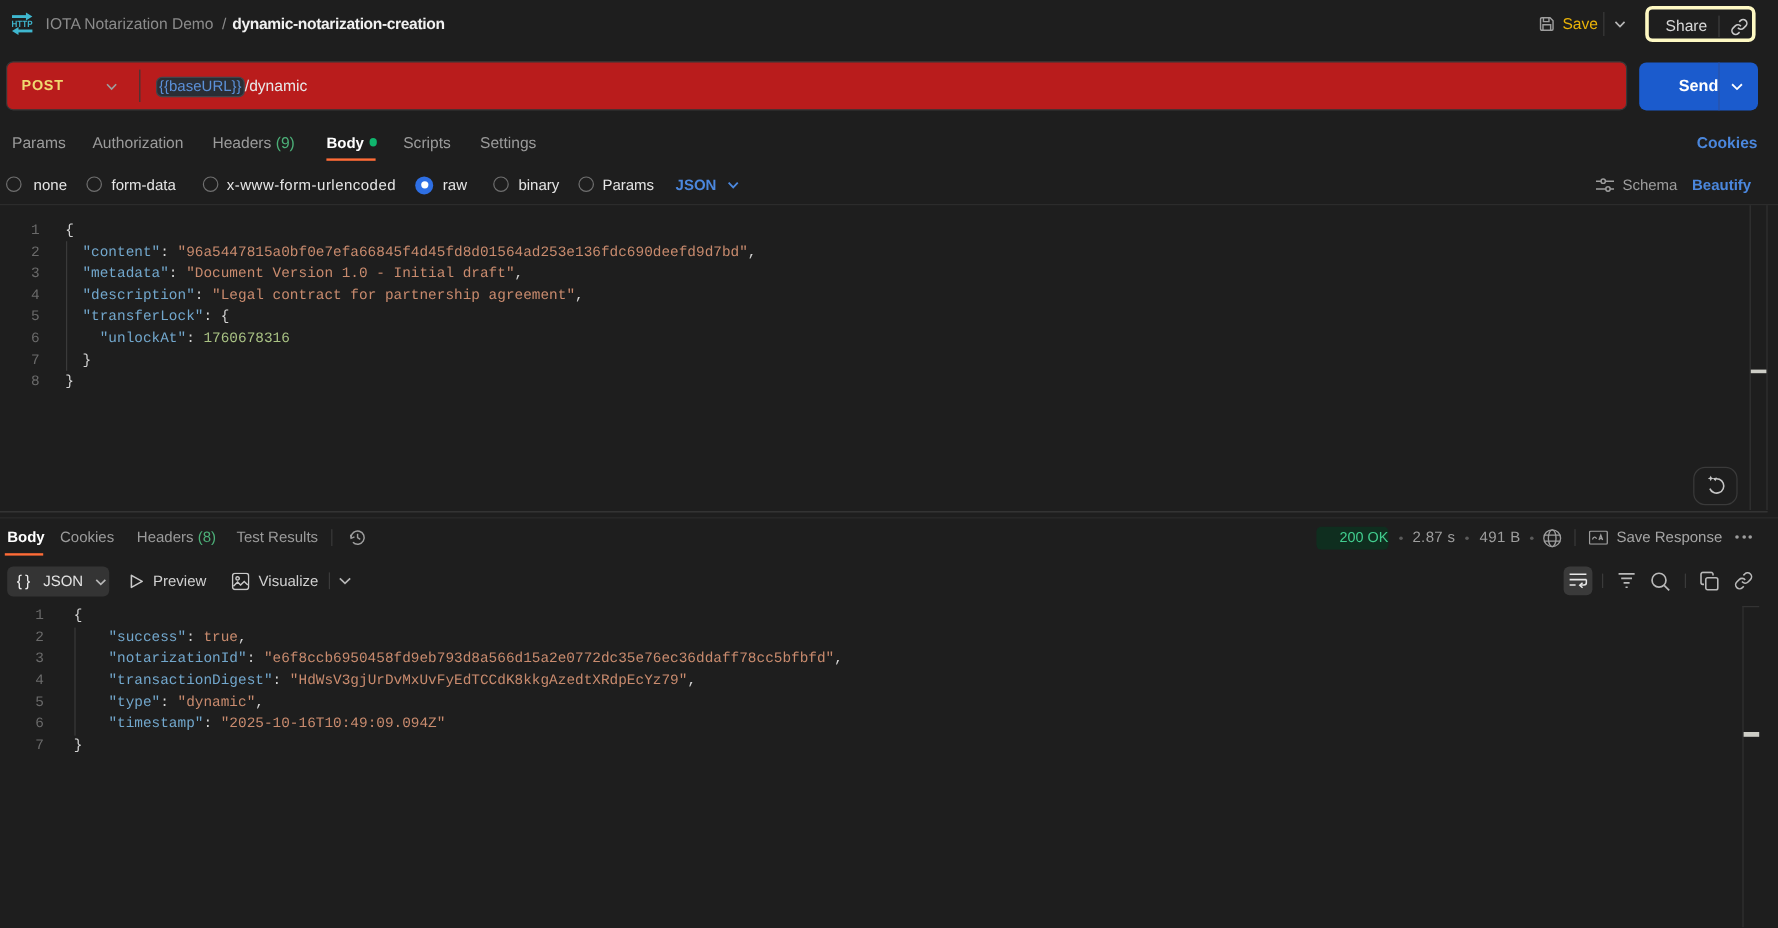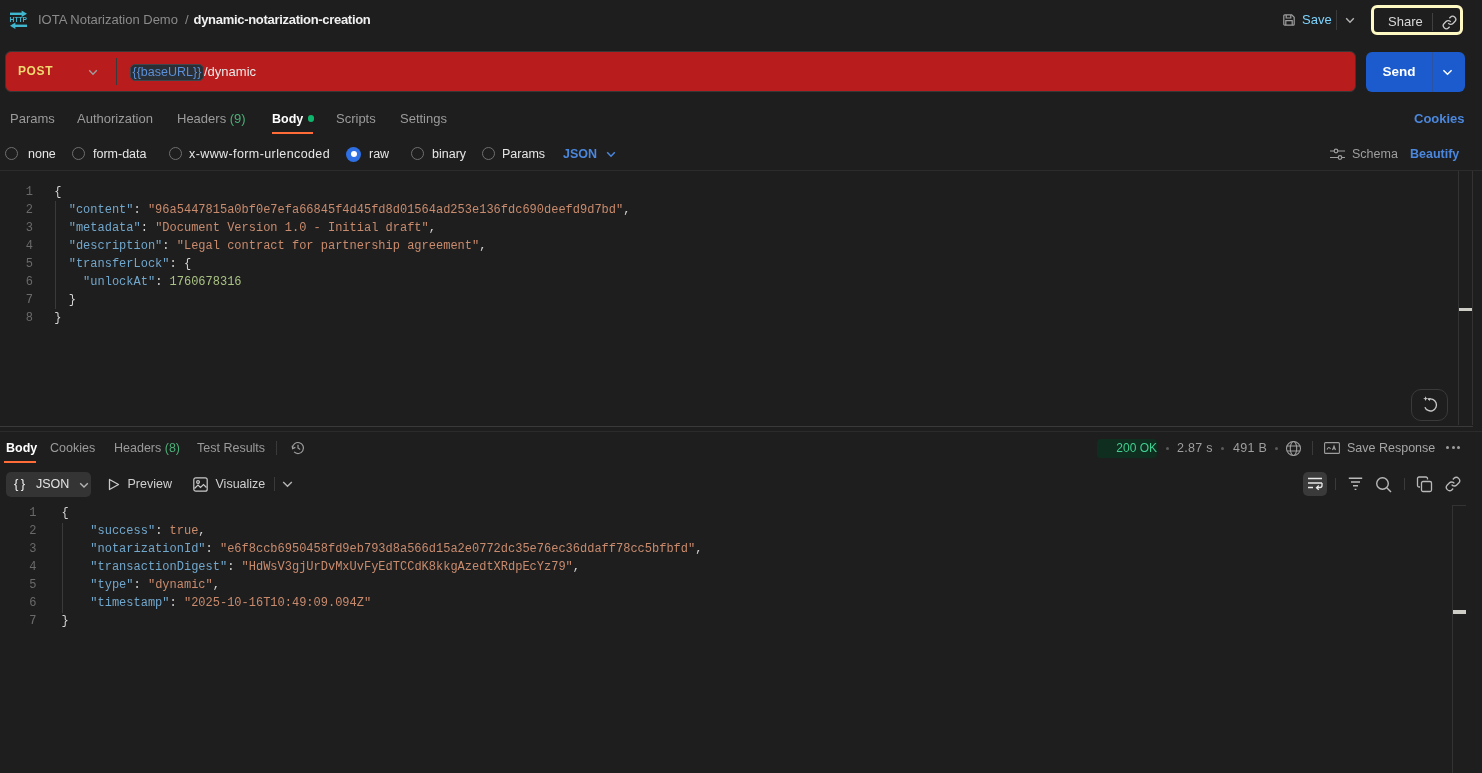--- a/index.html
+++ b/index.html
@@ -26,21 +26,21 @@
     </g>
     <text x="0.6" y="12.2" fill="#3fb7cf" font-family="Liberation Sans,sans-serif" font-size="7.6" font-weight="bold" textLength="17.5" lengthAdjust="spacingAndGlyphs">HTTP</text>
   </svg>
   <div class="abs" style="left:38px;top:0;height:40px;line-height:40px;font-size:13px;color:#8b8b8b">IOTA Notarization Demo<span style="display:inline-block;width:7px"></span>/<span style="display:inline-block;width:5px"></span><span style="color:#f1f1f1;font-weight:bold;letter-spacing:-0.3px">dynamic-notarization-creation</span></div>
 
   <svg class="abs" style="left:1282px;top:13px" width="14" height="14" viewBox="0 0 14 14" fill="none" stroke="#9e9e9e" stroke-width="1.2">
     <path d="M1.8 2.8 a1 1 0 0 1 1-1 h6.9 l2.5 2.5 v6.9 a1 1 0 0 1 -1 1 h-8.4 a1 1 0 0 1 -1-1 Z"></path>
     <path d="M4.2 2 v3 h4.6 v-3"></path>
     <path d="M3.8 12 v-4.4 h6.4 v4.4"></path>
   </svg>
-  <div class="abs" style="left:1302px;top:0;height:40px;line-height:40px;font-size:13px;color:#7dd3fc">Save</div>
+  <div class="abs" style="left:1302px;top:0;height:40px;line-height:40px;font-size:13px;color:#eab308">Save</div>
   <div class="vline" style="left:1336px;top:10px;height:20px;background:#3a3a3a"></div>
   <svg class="abs" style="left:1345px;top:17px" width="10" height="7" viewBox="0 0 10 7" fill="none" stroke="#b5b5b5" stroke-width="1.4">
       <path d="M1.2 1.2 L5 5.2 L8.8 1.2"></path>
     </svg>
 
   <div class="abs" style="left:1371px;top:5px;width:92px;height:30px;border:3px solid #fef9c3;border-radius:6px">
     <div class="abs" style="left:14px;top:0;height:28px;line-height:28px;font-size:13px;color:#d8d8d8">Share</div>
     <div class="vline" style="left:58px;top:5px;height:18px;background:#404040"></div>
     <svg class="abs" style="left:68px;top:7px" width="15" height="15" viewBox="0 0 24 24" fill="none" stroke="#c9c9c9" stroke-width="2.1">
       <path d="M10 13a5 5 0 0 0 7.54.54l3-3a5 5 0 0 0-7.07-7.07l-1.72 1.71"></path>
@@ -53,21 +53,21 @@
   <div class="abs" style="left:12px;top:0;height:39px;line-height:39px;font-size:12px;font-weight:bold;letter-spacing:.6px;color:#efd970">POST</div>
   <svg class="abs" style="left:82px;top:17px" width="10" height="7" viewBox="0 0 10 7" fill="none" stroke="#9e9e9e" stroke-width="1.4">
       <path d="M1.2 1.2 L5 5.2 L8.8 1.2"></path>
     </svg>
   <div class="vline" style="left:110px;top:6px;height:27px;background:#3a3a3a"></div>
   <div class="abs" style="left:123.5px;top:11.5px;height:17px;background:#2a2e35;border:1px solid #40454c;border-radius:5px;padding:0 2px;line-height:15px;font-size:12.5px;color:#5b90d8">{{baseURL}}</div>
   <div class="abs" style="left:198px;top:0;height:39px;line-height:39px;font-size:13px;color:#e8e8e8">/dynamic</div>
 </div>
 
 <div class="abs" style="left:1366px;top:52px;width:99px;height:40px;background:#1b5bcd;border-radius:6px">
-  <div class="abs" style="left:0;top:0;width:66px;height:29px;line-height:40px;text-align:center;font-size:13.5px;font-weight:bold;color:#fff">Send</div>
+  <div class="abs" style="left:0;top:0;width:66px;height:29px;line-height:40px;text-align:right;font-size:13.5px;font-weight:bold;color:#fff">Send</div>
   <div class="vline" style="left:66px;top:0;height:40px;background:#2c52a4"></div>
   <svg class="abs" style="left:76px;top:17px" width="11" height="7" viewBox="0 0 11 7" fill="none" stroke="#fff" stroke-width="1.5">
       <path d="M1.4 1.2 L5.5 5.2 L9.6 1.2"></path>
     </svg>
 </div>
 
 <div class="abs" style="left:0;top:104px;width:1186px;height:30px;font-size:13px;color:#9b9b9b">
   <div class="abs" style="left:10px;top:7px">Params</div>
   <div class="abs" style="left:77px;top:7px">Authorization</div>
   <div class="abs" style="left:177px;top:7px">Headers <span style="color:#4caf78">(9)</span></div>

